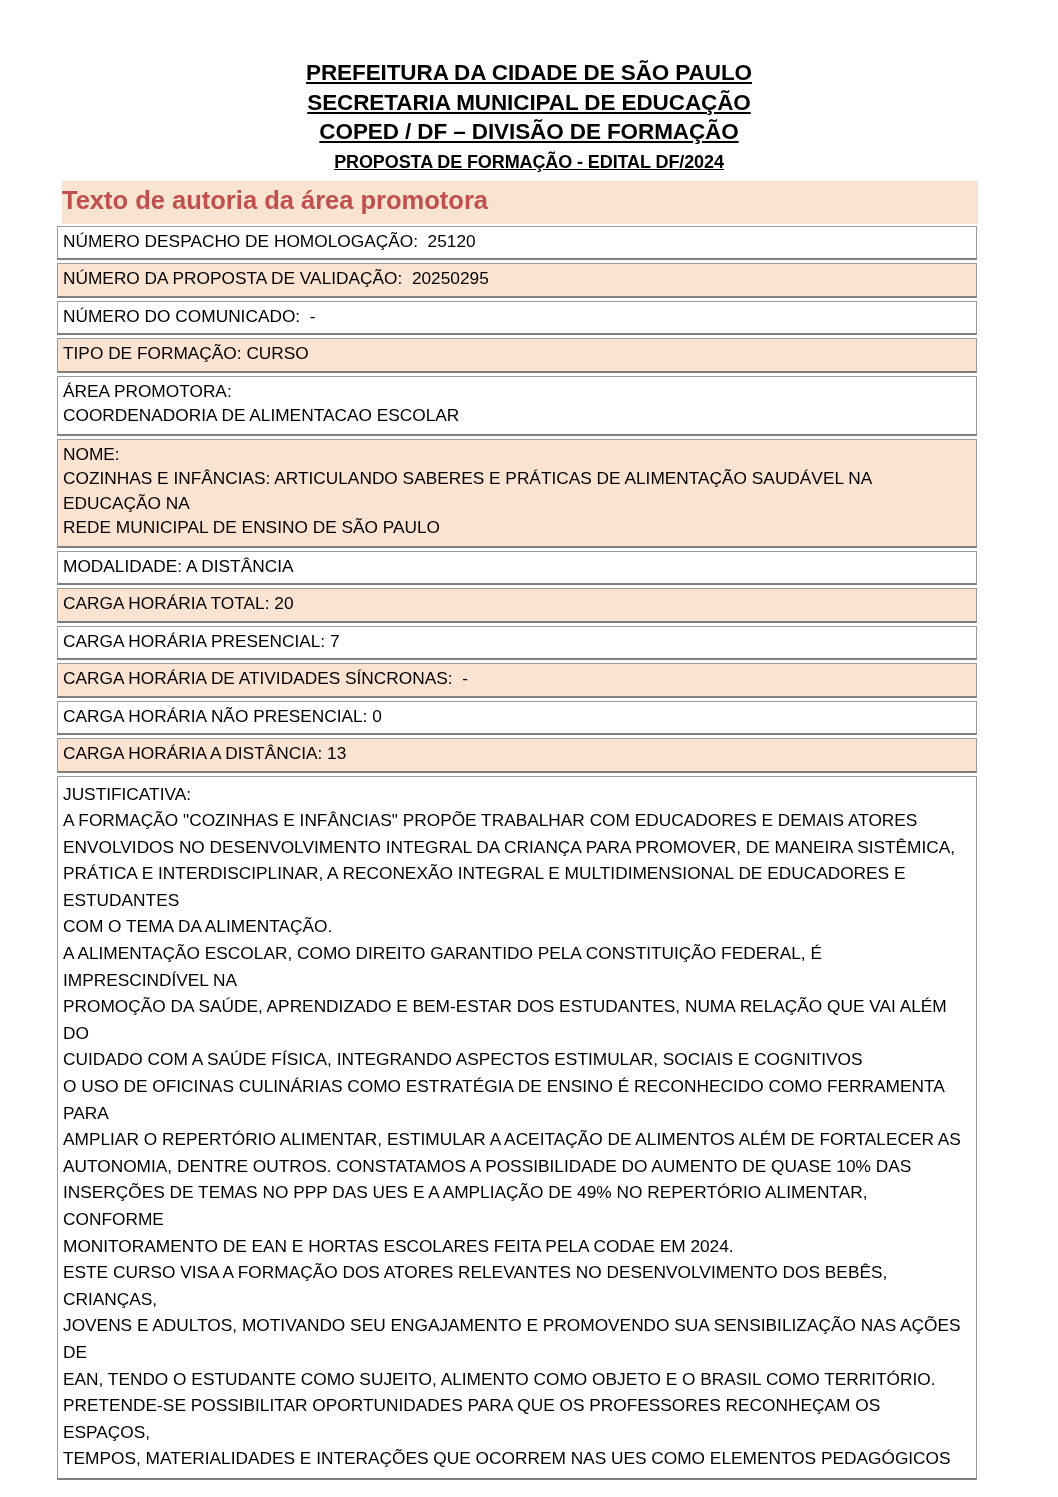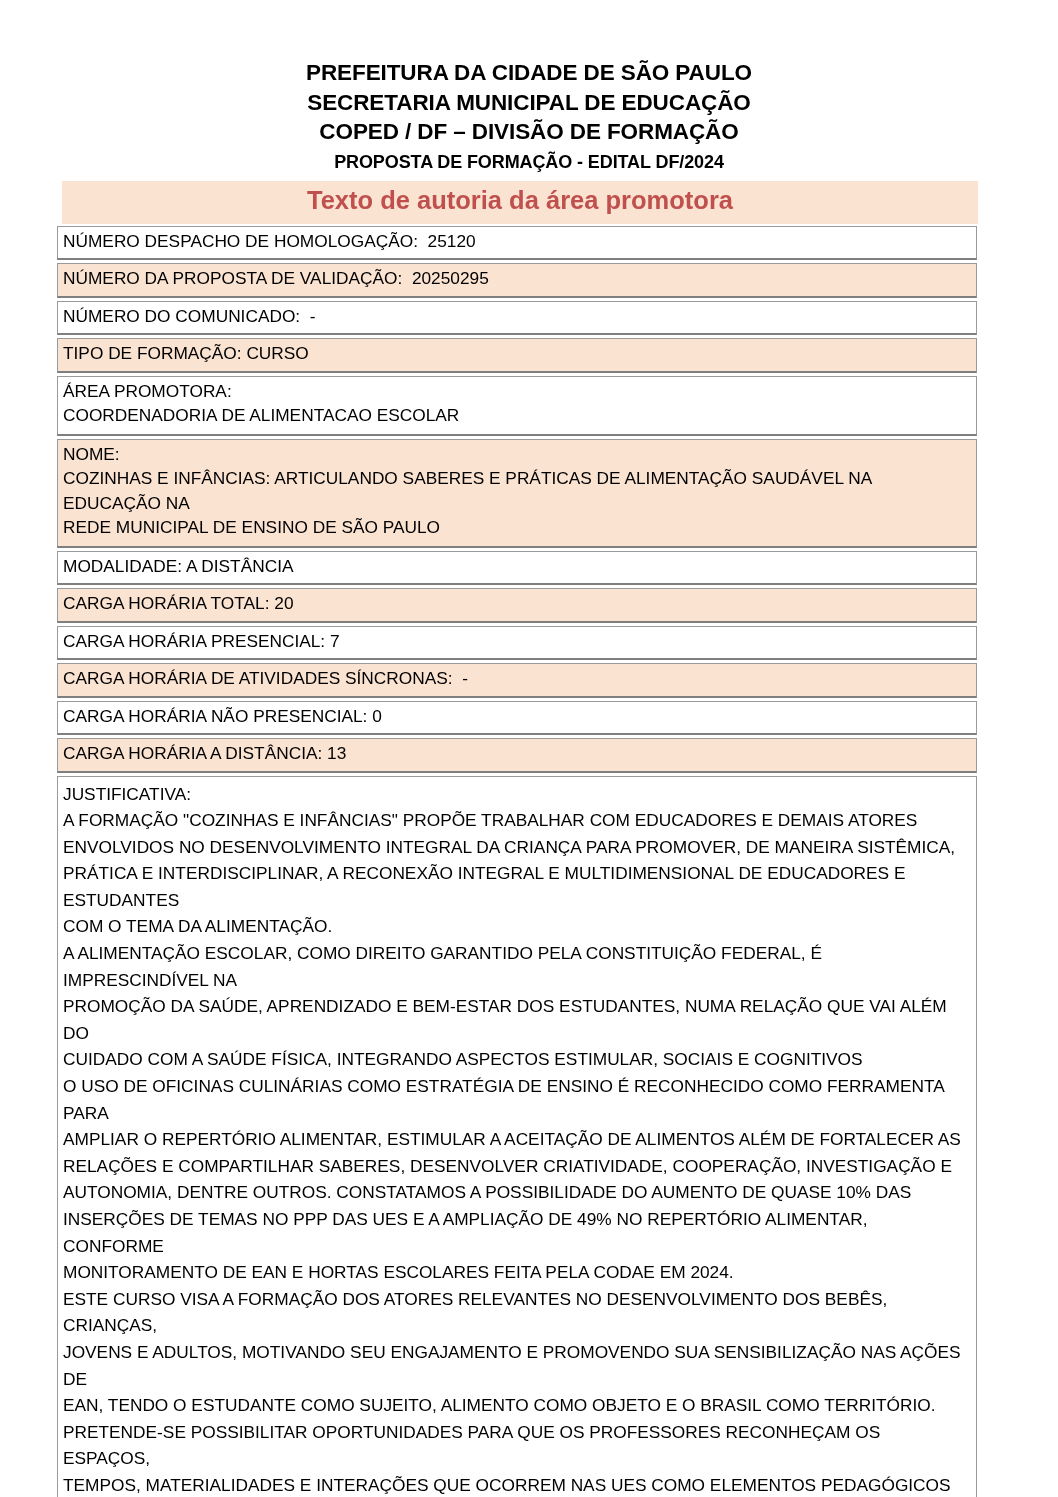--- a/index.html
+++ b/index.html
@@ -30,31 +30,32 @@
   .doc-heading {
     padding-top: 58px;
     text-align: center;
   }
   .doc-heading .hline {
     font-weight: bold;
     font-size: 22.5px;
     line-height: 29.5px;
     letter-spacing: -0.1px;
     white-space: nowrap;
+    text-decoration: underline;
   }
   .doc-heading .hline.big {
     font-size: 18px;
     line-height: 31px;
   }
 
   
   .author-band {
     margin: 3px 80px 0 62px;
     background: #FBE3D2;
-    text-align: center;
+    text-align: left;
     padding: 4px 0 9px 0;
   }
   .author-band .title {
     color: #C0504D;
     font-weight: bold;
     font-size: 25.5px;
     line-height: 30px;
   }
 
   
@@ -168,21 +169,20 @@
       <div class="line">JUSTIFICATIVA:</div>
       <div class="line">A FORMAÇÃO "COZINHAS E INFÂNCIAS" PROPÕE TRABALHAR COM EDUCADORES E DEMAIS ATORES</div>
       <div class="line">ENVOLVIDOS NO DESENVOLVIMENTO INTEGRAL DA CRIANÇA PARA PROMOVER, DE MANEIRA SISTÊMICA,</div>
       <div class="line">PRÁTICA E INTERDISCIPLINAR, A RECONEXÃO INTEGRAL E MULTIDIMENSIONAL DE EDUCADORES E ESTUDANTES</div>
       <div class="line">COM O TEMA DA ALIMENTAÇÃO.</div>
       <div class="line">A ALIMENTAÇÃO ESCOLAR, COMO DIREITO GARANTIDO PELA CONSTITUIÇÃO FEDERAL, É IMPRESCINDÍVEL NA</div>
       <div class="line">PROMOÇÃO DA SAÚDE, APRENDIZADO E BEM-ESTAR DOS ESTUDANTES, NUMA RELAÇÃO QUE VAI ALÉM DO</div>
       <div class="line">CUIDADO COM A SAÚDE FÍSICA, INTEGRANDO ASPECTOS ESTIMULAR, SOCIAIS E COGNITIVOS</div>
       <div class="line">O USO DE OFICINAS CULINÁRIAS COMO ESTRATÉGIA DE ENSINO É RECONHECIDO COMO FERRAMENTA PARA</div>
       <div class="line">AMPLIAR O REPERTÓRIO ALIMENTAR, ESTIMULAR A ACEITAÇÃO DE ALIMENTOS ALÉM DE FORTALECER AS</div>
-      <div class="line">RELAÇÕES E COMPARTILHAR SABERES, DESENVOLVER CRIATIVIDADE, COOPERAÇÃO, INVESTIGAÇÃO E</div>
       <div class="line">AUTONOMIA, DENTRE OUTROS. CONSTATAMOS A POSSIBILIDADE DO AUMENTO DE QUASE 10% DAS</div>
       <div class="line">INSERÇÕES DE TEMAS NO PPP DAS UES E A AMPLIAÇÃO DE 49% NO REPERTÓRIO ALIMENTAR, CONFORME</div>
       <div class="line">MONITORAMENTO DE EAN E HORTAS ESCOLARES FEITA PELA CODAE EM 2024.</div>
       <div class="line">ESTE CURSO VISA A FORMAÇÃO DOS ATORES RELEVANTES NO DESENVOLVIMENTO DOS BEBÊS, CRIANÇAS,</div>
       <div class="line">JOVENS E ADULTOS, MOTIVANDO SEU ENGAJAMENTO E PROMOVENDO SUA SENSIBILIZAÇÃO NAS AÇÕES DE</div>
       <div class="line">EAN, TENDO O ESTUDANTE COMO SUJEITO, ALIMENTO COMO OBJETO E O BRASIL COMO TERRITÓRIO.</div>
       <div class="line">PRETENDE-SE POSSIBILITAR OPORTUNIDADES PARA QUE OS PROFESSORES RECONHEÇAM OS ESPAÇOS,</div>
       <div class="line">TEMPOS, MATERIALIDADES E INTERAÇÕES QUE OCORREM NAS UES COMO ELEMENTOS PEDAGÓGICOS</div>
 
     </div>

